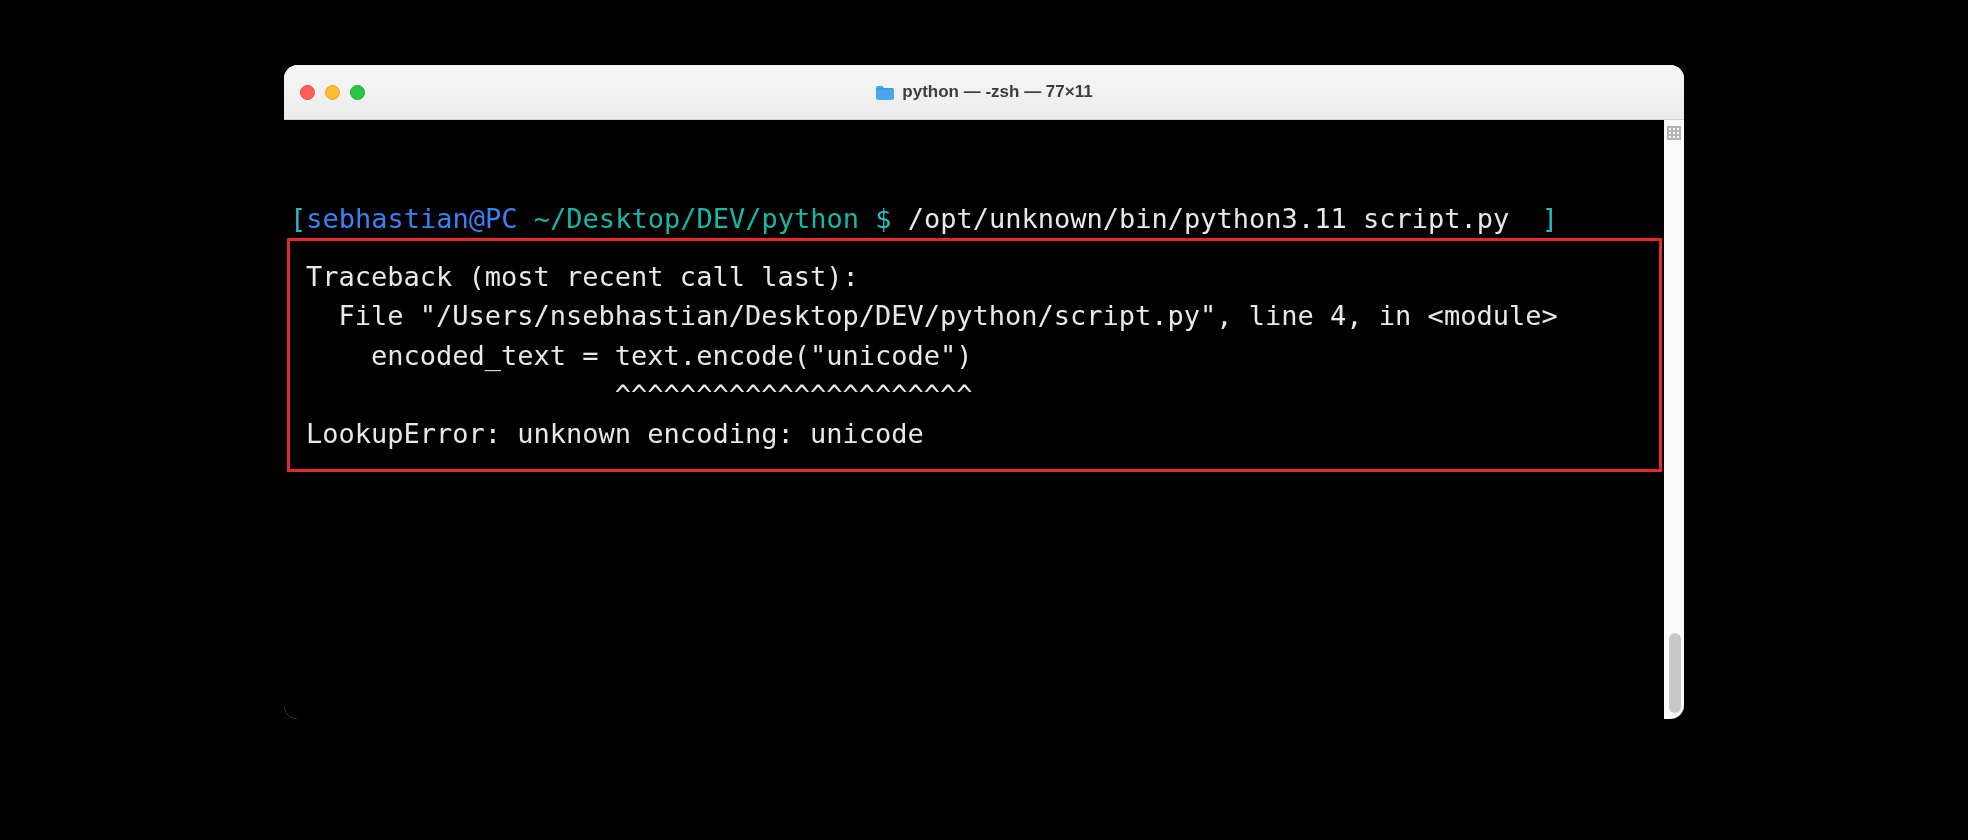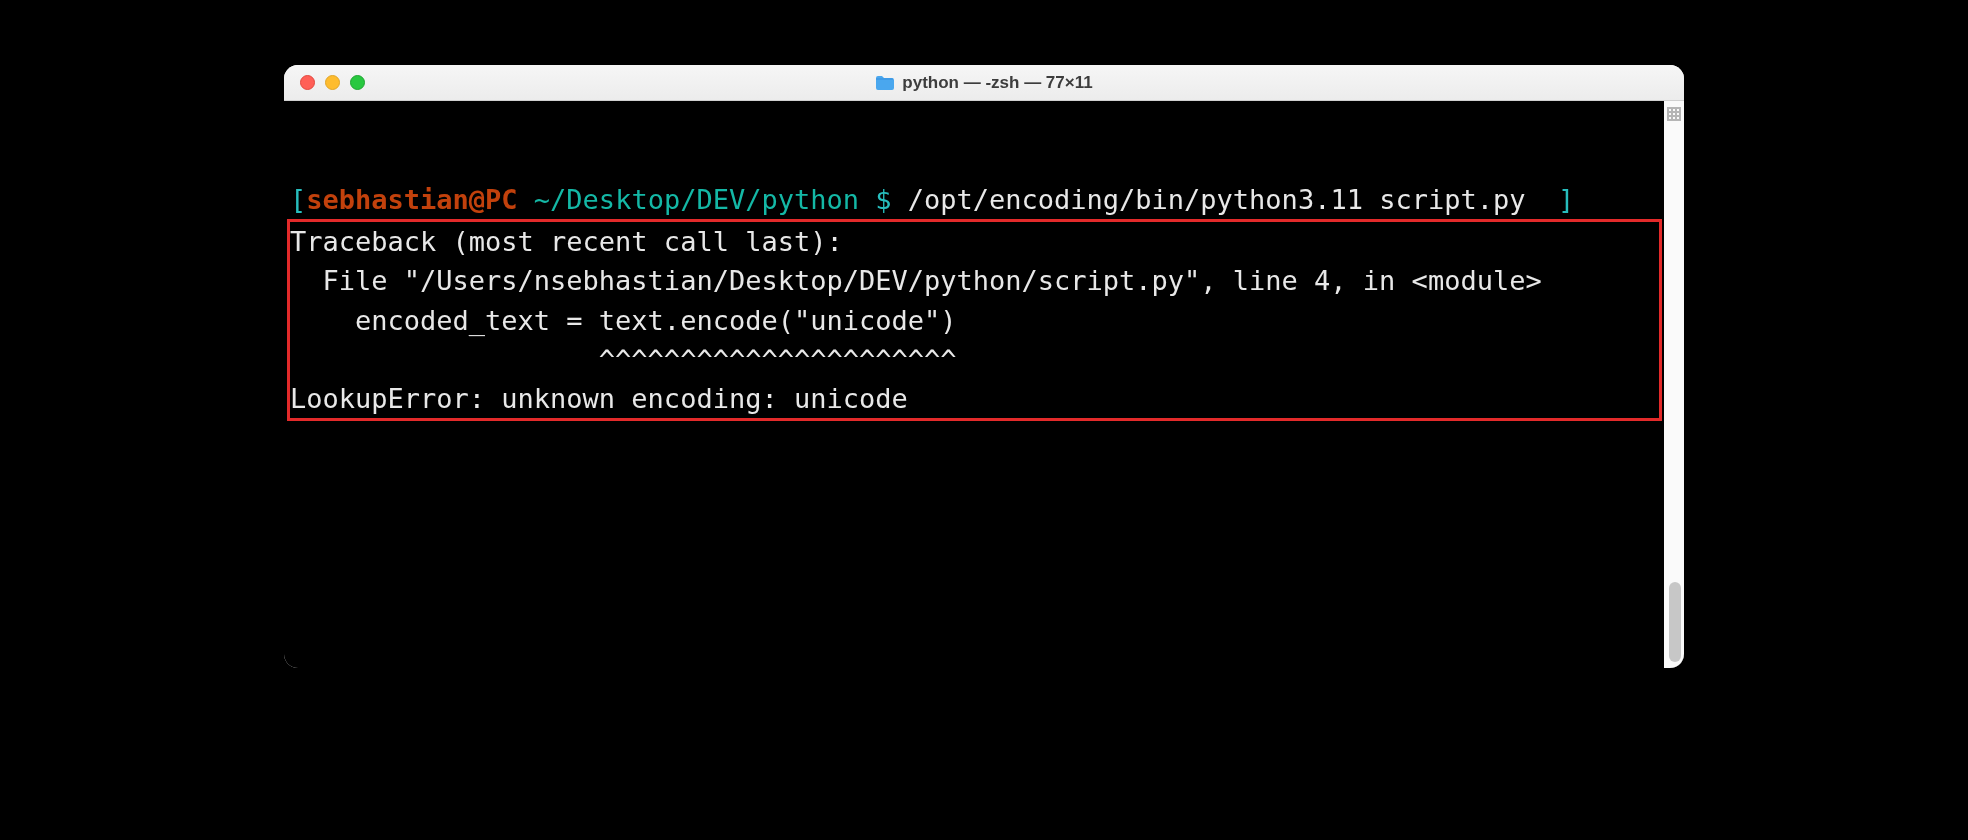--- a/index.html
+++ b/index.html
@@ -18,21 +18,21 @@
       font-family: "Menlo", "Monaco", "Consolas", monospace;
     }
     .window {
       width: 1400px;
       background: #ffffff;
       border-radius: 14px;
       overflow: hidden;
       box-shadow: 0 10px 40px rgba(0,0,0,0.3);
     }
     .titlebar {
-      height: 36px;
+      height: 55px;
       background: linear-gradient(180deg, #f6f6f6 0%, #ececec 100%);
       border-bottom: 1px solid #d0d0d0;
       display: flex;
       align-items: center;
       position: relative;
       padding: 4px 16px;
     }
     .traffic-lights {
       display: flex;
       gap: 10px;
@@ -98,27 +98,27 @@
     }
     .scrollbar-thumb {
       position: absolute;
       right: 3px;
       bottom: 6px;
       width: 12px;
       height: 80px;
       background: #c7c7c7;
       border-radius: 6px;
     }
-    .green  { color: #c2410c; font-weight: bold; }
+    .green  { color: #3b82f6; }
     .pink   { color: #14b8a6; }
     .cyan   { color: #27bdbd; }
     .white  { color: #e8e8e8; }
     .highlight-box {
       border: 3px solid #e32a2a;
-      padding: 0;
+      padding: 16px;
       margin-left: -3px;
       margin-right: 22px;
     }
     .cursor-block {
       display: inline-block;
       width: 16px;
       height: 30px;
       background: #9b9b9b;
       vertical-align: text-bottom;
       margin-bottom: 2px;
@@ -143,21 +143,21 @@
         <svg width="19" height="15" viewBox="0 0 19 15">
           <path d="M1 3 a2 2 0 0 1 2-2 h4 l2 2 h8 a2 2 0 0 1 2 2 v8 a2 2 0 0 1-2 2 H3 a2 2 0 0 1-2-2 Z" fill="#4aa7ee"></path>
           <path d="M1 4 h17" stroke="#2b87d8" stroke-width="0.7"></path>
         </svg>
       </span>
       <span class="window-title">python — -zsh — 77×11</span>
     </div>
   </div>
 
   <div class="terminal-body">
-<div class="prompt-line"><span class="bracket">[</span><span class="green">sebhastian@PC</span><span class="pink"> ~/Desktop/DEV/python</span><span class="cyan"> $ </span><span class="white">/opt/encoding/bin/python3.11 script.py</span>  <span class="bracket">]</span></div><div class="highlight-box"><span class="white">Traceback (most recent call last):</span>
+<div class="prompt-line"><span class="bracket">[</span><span class="green">sebhastian@PC</span><span class="pink"> ~/Desktop/DEV/python</span><span class="cyan"> $ </span><span class="white">/opt/unknown/bin/python3.11 script.py</span>  <span class="bracket">]</span></div><div class="highlight-box"><span class="white">Traceback (most recent call last):</span>
 <span class="white">  File "/Users/nsebhastian/Desktop/DEV/python/script.py", line 4, in &lt;module&gt;</span>
 <span class="white">    encoded_text = text.encode("unicode")</span>
 <span class="white">                   ^^^^^^^^^^^^^^^^^^^^^^</span>
 <span class="white">LookupError: unknown encoding: unicode</span></div>
     <div class="scrollbar-track">
       <div class="scrollbar-hash"></div>
       <div class="scrollbar-thumb"></div>
     </div>
   </div>
 </div>

